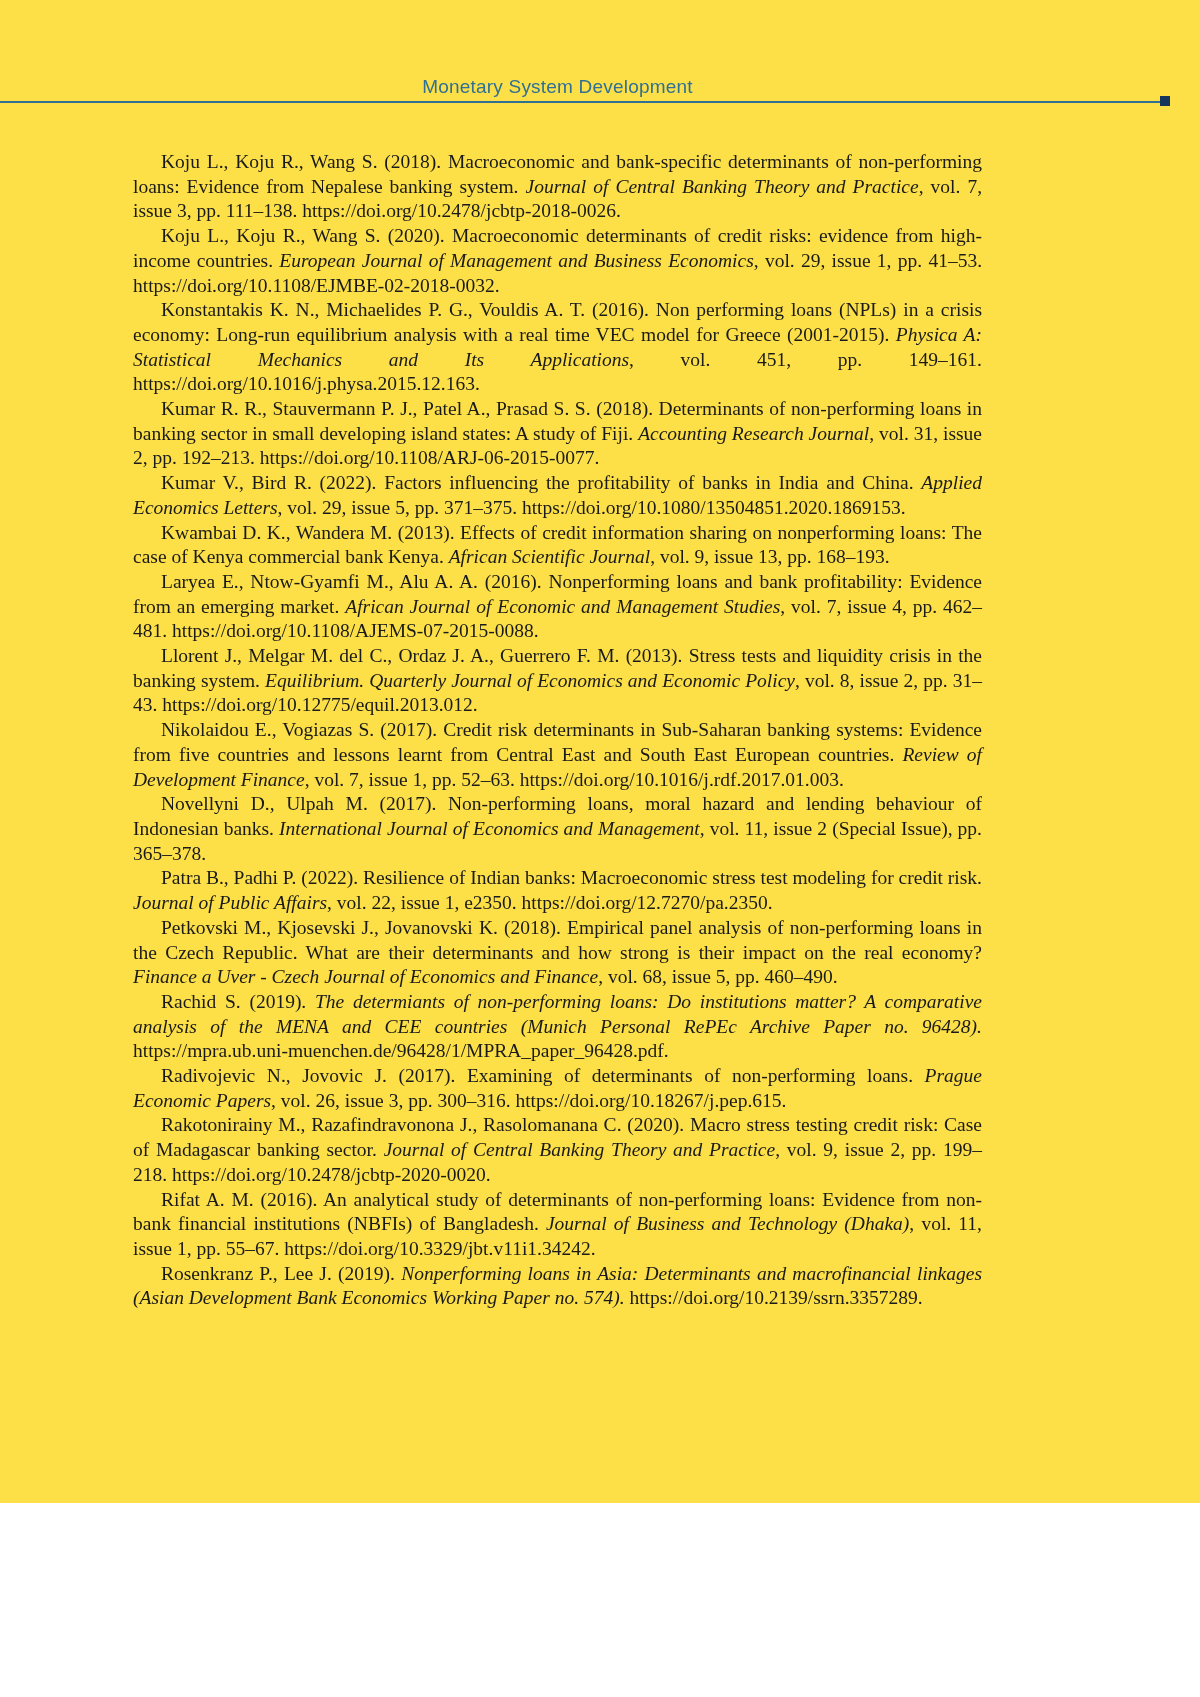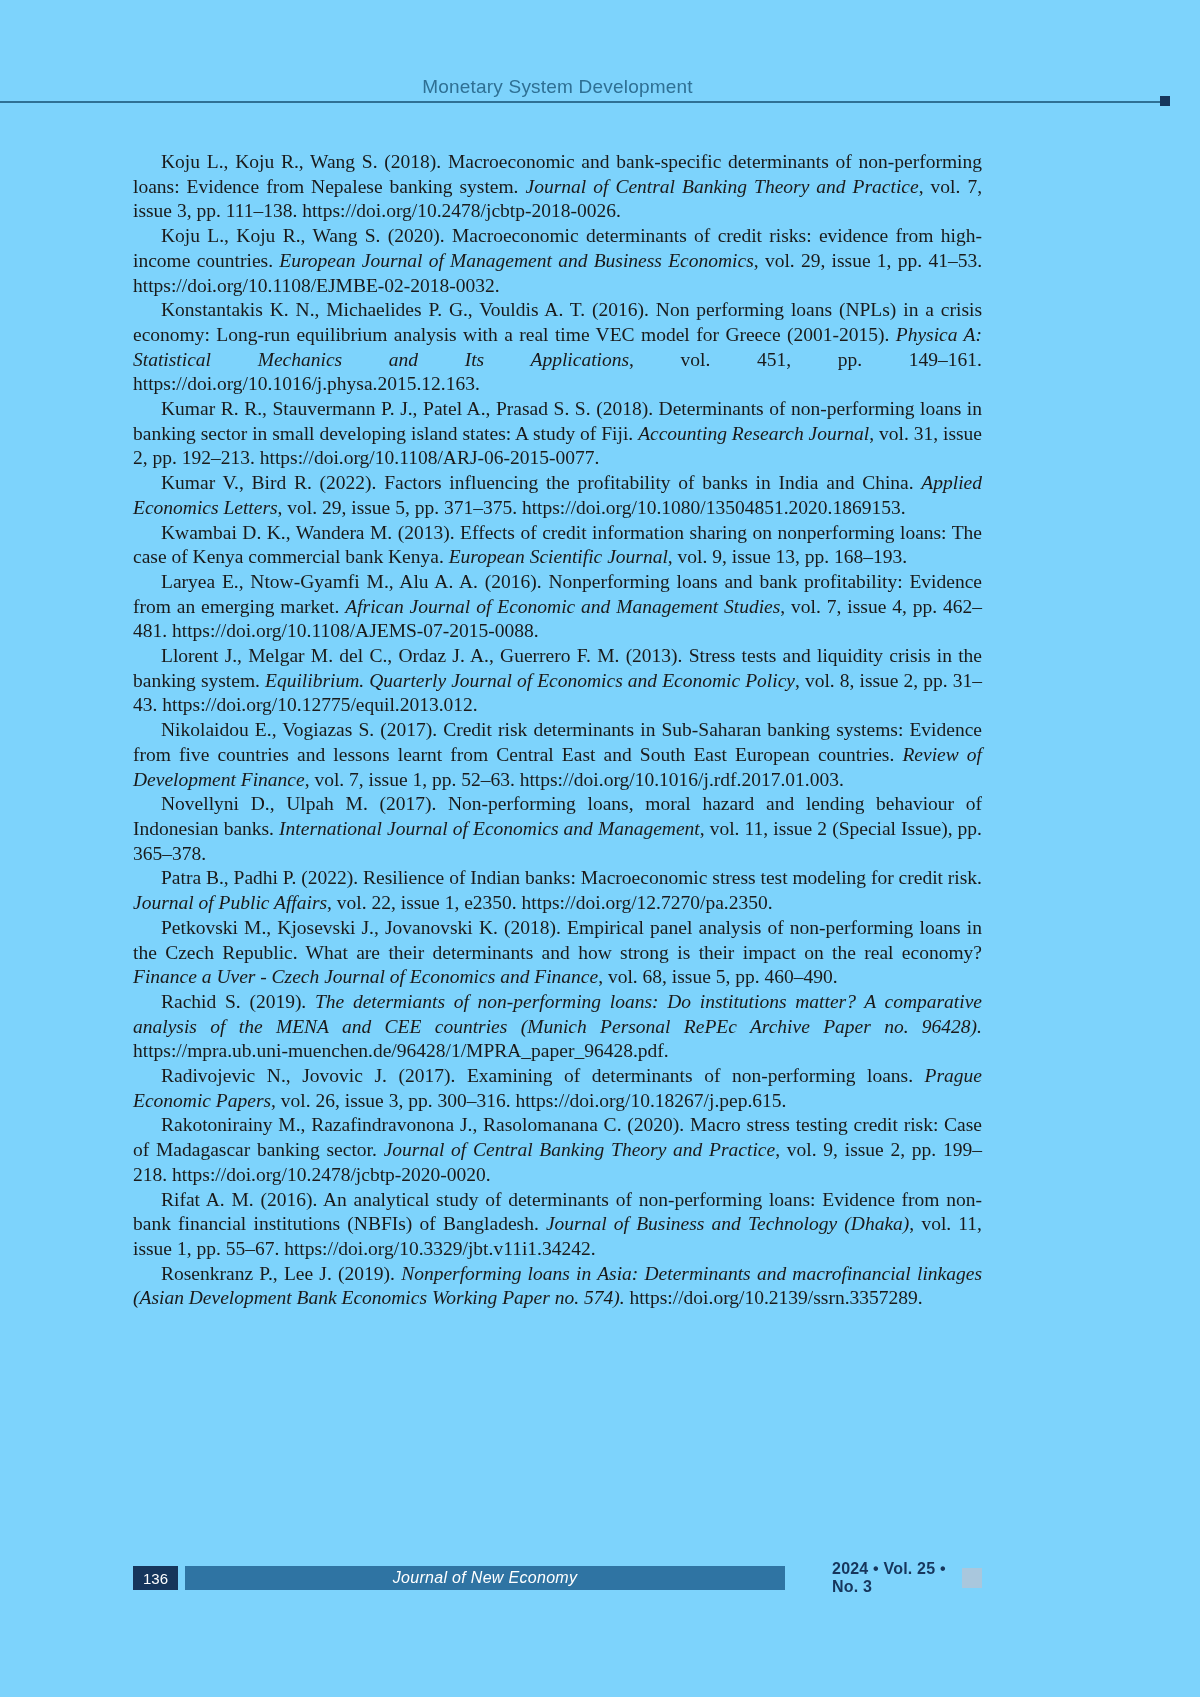--- a/index.html
+++ b/index.html
@@ -1,20 +1,20 @@
 <!DOCTYPE html>
 <html lang="en"><head>
 <meta charset="utf-8">
 <style>
   html, body { margin: 0; padding: 0; background: #ffffff; }
   .page {
     position: relative;
     width: 1200px;
-    height: 1697px;
-    background: #7dd3fc;
+    height: 1503px;
+    background: #fde047;
     overflow: hidden;
     font-family: "Liberation Serif", serif;
   }
   
   .running-head {
     position: absolute;
     top: 76px;
     left: 133px;
     width: 849px;
     text-align: center;
@@ -117,21 +117,21 @@
   <div class="running-head">Monetary System Development</div>
   <div class="header-rule"></div>
   <div class="header-square"></div>
 
   <div class="content">
       <p class="ref"><span>Koju L., Koju R., Wang S. (2018). Macroeconomic and bank-specific determinants of non-performing loans: Evidence from Nepalese banking system. </span><span class="it">Journal of Central Banking Theory and Practice</span><span>, vol. 7, issue 3, pp. 111–138. https://doi.org/10.2478/jcbtp-2018-0026.</span></p>
       <p class="ref"><span>Koju L., Koju R., Wang S. (2020). Macroeconomic determinants of credit risks: evidence from high-income countries. </span><span class="it">European Journal of Management and Business Economics</span><span>, vol. 29, issue 1, pp. 41–53. https://doi.org/10.1108/EJMBE-02-2018-0032.</span></p>
       <p class="ref"><span>Konstantakis K. N., Michaelides P. G., Vouldis A. T. (2016). Non performing loans (NPLs) in a crisis economy: Long-run equilibrium analysis with a real time VEC model for Greece (2001-2015). </span><span class="it">Physica A: Statistical Mechanics and Its Applications</span><span>, vol. 451, pp. 149–161. https://doi.org/10.1016/j.physa.2015.12.163.</span></p>
       <p class="ref"><span>Kumar R. R., Stauvermann P. J., Patel A., Prasad S. S. (2018). Determinants of non-performing loans in banking sector in small developing island states: A study of Fiji. </span><span class="it">Accounting Research Journal</span><span>, vol. 31, issue 2, pp. 192–213. https://doi.org/10.1108/ARJ-06-2015-0077.</span></p>
       <p class="ref"><span>Kumar V., Bird R. (2022). Factors influencing the profitability of banks in India and China. </span><span class="it">Applied Economics Letters</span><span>, vol. 29, issue 5, pp. 371–375. https://doi.org/10.1080/13504851.2020.1869153.</span></p>
-      <p class="ref"><span>Kwambai D. K., Wandera M. (2013). Effects of credit information sharing on nonperforming loans: The case of Kenya commercial bank Kenya. </span><span class="it">European Scientific Journal</span><span>, vol. 9, issue 13, pp. 168–193.</span></p>
+      <p class="ref"><span>Kwambai D. K., Wandera M. (2013). Effects of credit information sharing on nonperforming loans: The case of Kenya commercial bank Kenya. </span><span class="it">African Scientific Journal</span><span>, vol. 9, issue 13, pp. 168–193.</span></p>
       <p class="ref"><span>Laryea E., Ntow-Gyamfi M., Alu A. A. (2016). Nonperforming loans and bank profitability: Evidence from an emerging market. </span><span class="it">African Journal of Economic and Management Studies</span><span>, vol. 7, issue 4, pp. 462–481. https://doi.org/10.1108/AJEMS-07-2015-0088.</span></p>
       <p class="ref"><span>Llorent J., Melgar M. del C., Ordaz J. A., Guerrero F. M. (2013). Stress tests and liquidity crisis in the banking system. </span><span class="it">Equilibrium. Quarterly Journal of Economics and Economic Policy</span><span>, vol. 8, issue 2, pp. 31–43. https://doi.org/10.12775/equil.2013.012.</span></p>
       <p class="ref"><span>Nikolaidou E., Vogiazas S. (2017). Credit risk determinants in Sub-Saharan banking systems: Evidence from five countries and lessons learnt from Central East and South East European countries. </span><span class="it">Review of Development Finance</span><span>, vol. 7, issue 1, pp. 52–63. https://doi.org/10.1016/j.rdf.2017.01.003.</span></p>
       <p class="ref"><span>Novellyni D., Ulpah M. (2017). Non-performing loans, moral hazard and lending behaviour of Indonesian banks. </span><span class="it">International Journal of Economics and Management</span><span>, vol. 11, issue 2 (Special Issue), pp. 365–378.</span></p>
       <p class="ref"><span>Patra B., Padhi P. (2022). Resilience of Indian banks: Macroeconomic stress test modeling for credit risk. </span><span class="it">Journal of Public Affairs</span><span>, vol. 22, issue 1, e2350. https://doi.org/12.7270/pa.2350.</span></p>
       <p class="ref"><span>Petkovski M., Kjosevski J., Jovanovski K. (2018). Empirical panel analysis of non-performing loans in the Czech Republic. What are their determinants and how strong is their impact on the real economy? </span><span class="it">Finance a Uver - Czech Journal of Economics and Finance</span><span>, vol. 68, issue 5, pp. 460–490.</span></p>
       <p class="ref"><span>Rachid S. (2019). </span><span class="it">The determiants of non-performing loans: Do institutions matter? A comparative analysis of the MENA and CEE countries (Munich Personal RePEc Archive Paper no. 96428).</span><span> https://mpra.ub.uni-muenchen.de/96428/1/MPRA_paper_96428.pdf.</span></p>
       <p class="ref"><span>Radivojevic N., Jovovic J. (2017). Examining of determinants of non-performing loans. </span><span class="it">Prague Economic Papers</span><span>, vol. 26, issue 3, pp. 300–316. https://doi.org/10.18267/j.pep.615.</span></p>
       <p class="ref"><span>Rakotonirainy M., Razafindravonona J., Rasolomanana C. (2020). Macro stress testing credit risk: Case of Madagascar banking sector. </span><span class="it">Journal of Central Banking Theory and Practice</span><span>, vol. 9, issue 2, pp. 199–218. https://doi.org/10.2478/jcbtp-2020-0020.</span></p>
       <p class="ref"><span>Rifat A. M. (2016). An analytical study of determinants of non-performing loans: Evidence from non-bank financial institutions (NBFIs) of Bangladesh. </span><span class="it">Journal of Business and Technology (Dhaka)</span><span>, vol. 11, issue 1, pp. 55–67. https://doi.org/10.3329/jbt.v11i1.34242.</span></p>

